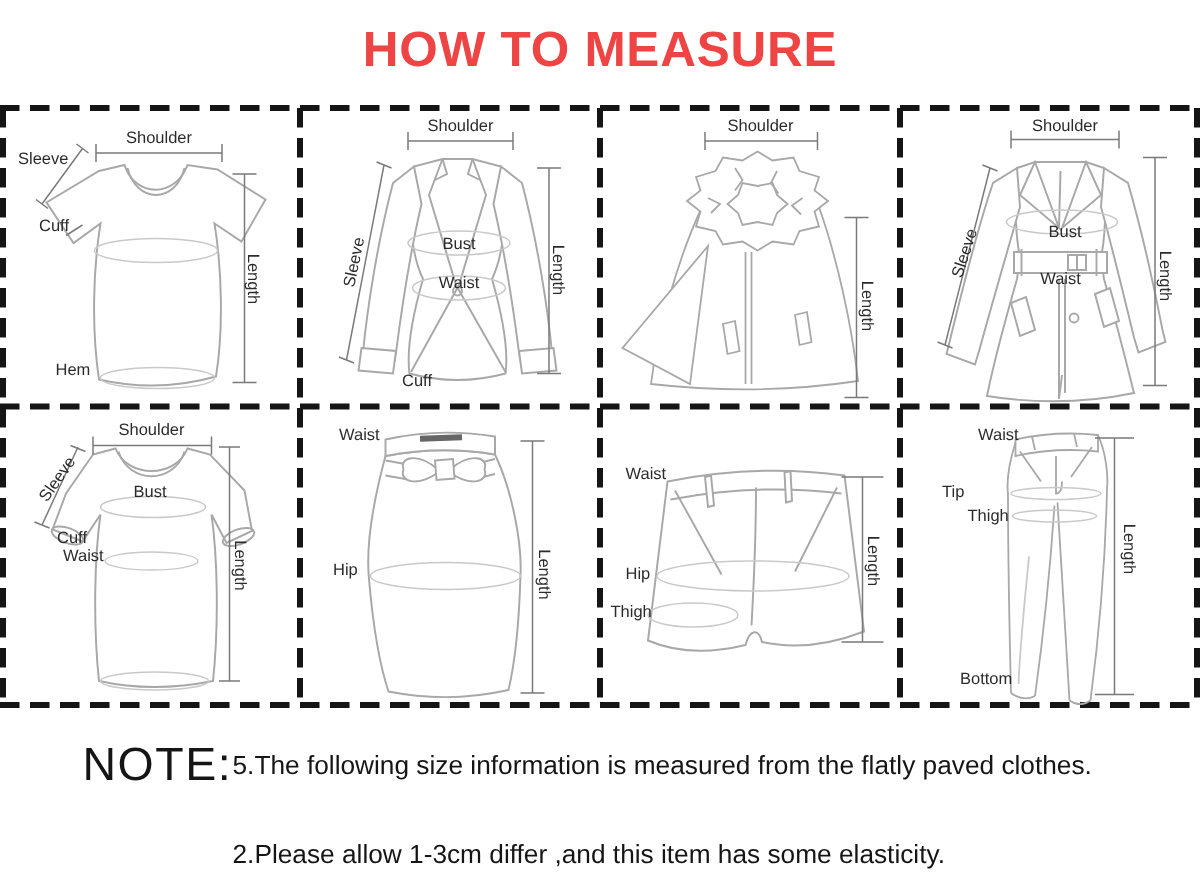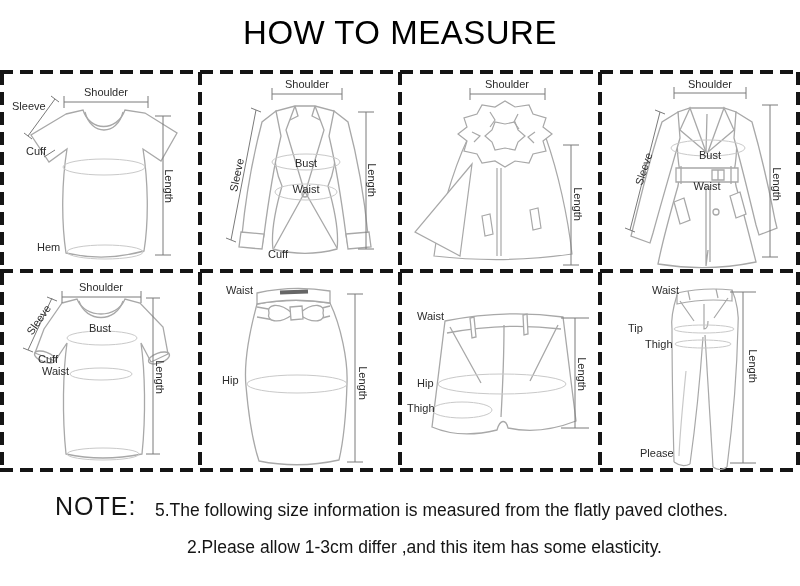--- a/index.html
+++ b/index.html
@@ -1,29 +1,29 @@
 <!DOCTYPE html>
 <html><head>
 <meta charset="utf-8">
 <style>
   html,body{margin:0;padding:0;background:#fff;}
   .page{position:relative;width:800px;height:586px;background:#fff;overflow:hidden;
         font-family:"Liberation Sans",sans-serif;}
   .title{position:absolute;top:14px;left:0;width:800px;text-align:center;margin:0;
-         font-size:33px;font-weight:normal;color:#000000;letter-spacing:.5px;}
+         font-size:33px;font-weight:bold;color:#ef4444;letter-spacing:.5px;}
   .grid-overlay{position:absolute;left:0;top:0;width:800px;height:586px;pointer-events:none;}
   .panel{position:absolute;width:200px;height:199px;}
   .panel svg.art{position:absolute;left:0;top:0;}
   .lbl{position:absolute;font-size:11px;color:#2b2b2b;white-space:nowrap;line-height:1;}
   .lbl.c{transform:translateX(-50%);}
   .lbl.rot{transform:translate(-50%,-50%) rotate(90deg);}
-  .note-label{position:absolute;left:55px;top:492px;font-size:25px;color:#151515;letter-spacing:1px;}
+  .note-label{position:absolute;left:55px;top:492px;font-size:31px;color:#151515;letter-spacing:1px;}
   .note-line{position:absolute;left:155px;margin:0;font-size:17.5px;color:#151515;}
   .note-line.l1{top:500px;}
-  .note-line.l2{top:537px;margin-left:32px;}
+  .note-line.l2{top:559px;}
 </style>
 </head>
 <body>
 
 <div class="page">
 
   <h1 class="title">HOW TO MEASURE</h1>
 
   <svg class="grid-overlay" width="800" height="586" viewBox="0 0 800 586">
     <path fill="none" stroke="#151515" stroke-width="4" stroke-dasharray="13 7" d="M0 72 H800 M0 271 H800 M0 470 H800 M200 72 V470 M400 72 V470 M600 72 V470 M2 72 V470 M798 72 V470"></path>
@@ -224,21 +224,21 @@
         <ellipse cx="104" cy="58" rx="30" ry="4"></ellipse>
         <ellipse cx="103" cy="73" rx="28" ry="4"></ellipse>
       </g>
       <g stroke="#7a7a7a" fill="none">
         <path d="M143 21 V192 M130 21 H156 M130 192 H156"></path>
       </g>
     </svg>
     <span class="lbl" style="left:52px;top:14px">Waist</span>
     <span class="lbl" style="left:28px;top:52px">Tip</span>
     <span class="lbl" style="left:45px;top:68px">Thigh</span>
-    <span class="lbl" style="left:40px;top:177px">Please</span>
+    <span class="lbl" style="left:40px;top:177px">Bottom</span>
     <span class="lbl rot" style="left:152px;top:95px">Length</span>
   </div>
 
   <span class="note-label">NOTE:</span>
   <p class="note-line l1">5.The following size information is measured from the flatly paved clothes.</p>
   <p class="note-line l2">2.Please allow 1-3cm differ ,and this item has some elasticity.</p>
 
 </div>
 
 </body></html>

